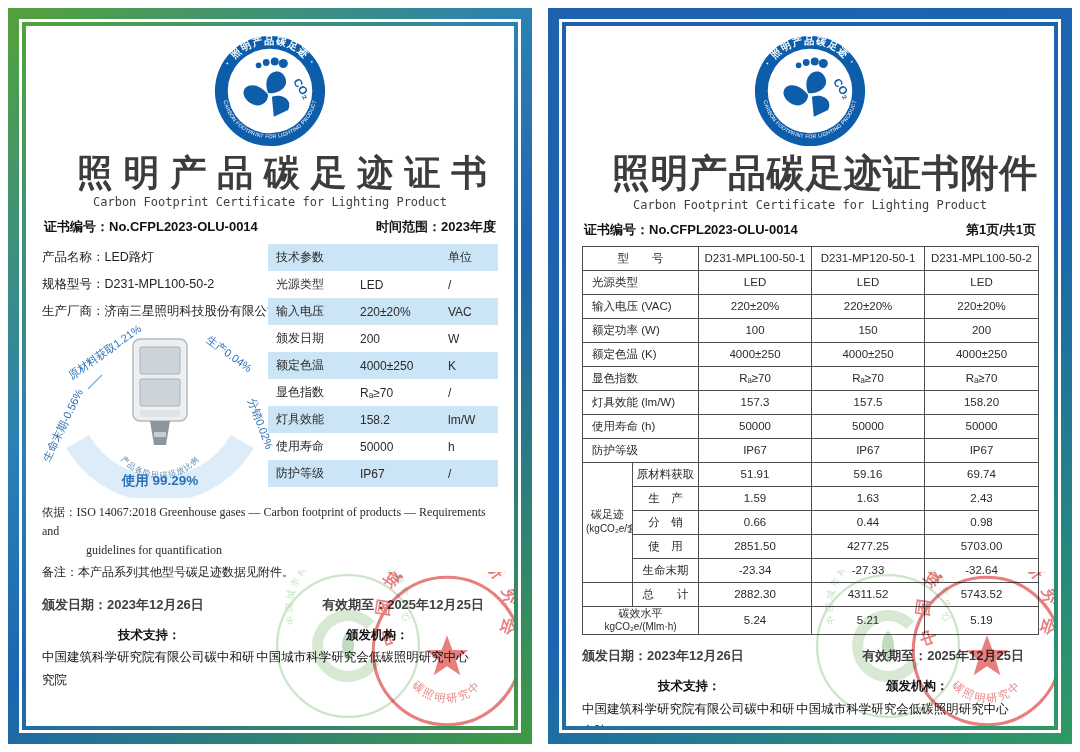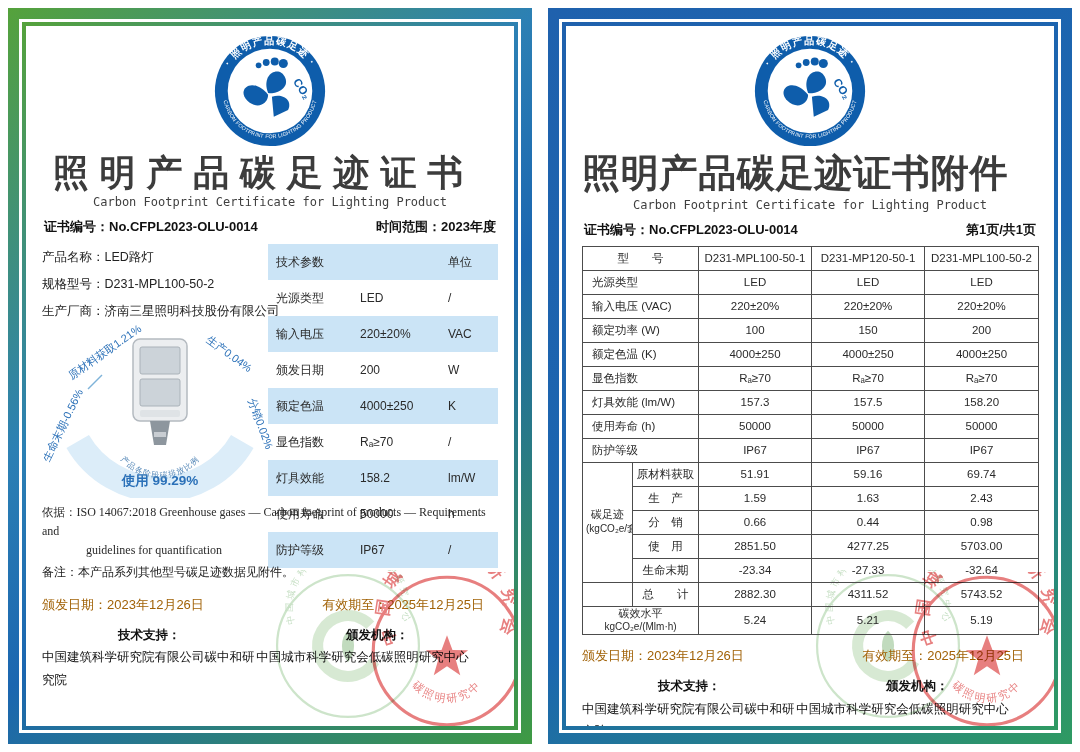--- a/index.html
+++ b/index.html
@@ -6,42 +6,42 @@
   body{width:1080px;height:752px;font-family:"Liberation Sans",sans-serif;color:#222;}
   .page{display:flex;gap:16px;padding:8px;box-sizing:border-box;width:1080px;height:752px;}
   .cert{width:524px;height:736px;box-sizing:border-box;padding:11px;}
   .cert-grad-l{background:linear-gradient(140deg,#55a23b 0%,#2c80b4 38%,#1b66b0 58%,#3f9a43 100%);}
   .cert-grad-r{background:linear-gradient(140deg,#1f61ad 0%,#1b66b0 55%,#2f9a62 100%);}
   .cert-white{background:#fff;height:100%;box-sizing:border-box;padding:3px;}
   .cert-line{height:100%;box-sizing:border-box;padding:4px;}
   .cert-inner{background:#fff;height:100%;box-sizing:border-box;position:relative;padding:4px 16px 0 16px;overflow:hidden;}
   .logo-wrap{display:flex;justify-content:center;margin-top:4px;}
   .logo{width:114px;height:114px;}
-  .cert-title{text-align:left;font-size:36px;font-weight:600;color:#3c3c3c;margin-top:4px;line-height:1.15;white-space:nowrap;}
+  .cert-title{text-align:right;font-size:36px;font-weight:600;color:#3c3c3c;margin-top:4px;line-height:1.15;white-space:nowrap;}
   .ls-wide{letter-spacing:0.30em;margin-left:0.30em;}
   .ls-tight{letter-spacing:0.02em;font-size:38px;}
   .cert-sub{text-align:center;font-family:"DejaVu Sans Mono",monospace;font-size:12px;color:#3f3f3f;margin-top:2px;white-space:nowrap;}
   .meta-row{display:flex;justify-content:space-between;font-size:13px;font-weight:bold;color:#111;margin-top:9px;padding:0 2px;}
   
   .lc-block{position:relative;height:250px;margin-top:8px;z-index:1;}
   .prod-info{font-size:12.5px;color:#222;line-height:2.15;}
   .params{position:absolute;top:0;right:0;width:212px;border-collapse:collapse;table-layout:fixed;}
-  .params td{font-size:12px;height:36px;padding:0 2px;color:#2a2a2a;white-space:nowrap;}
+  .params td{font-size:12px;height:27px;padding:0 2px;color:#2a2a2a;white-space:nowrap;}
   .params tr.blue td{background:#cbe4f6;}
   .params td.pl{width:80px;padding-left:8px;}
   .params td.pv{width:84px;}
   .params td.pu{width:48px;}
   .ring-svg{position:absolute;left:2px;top:58px;}
   .summary{font-size:14.5px;font-weight:bold;color:#111;margin-top:4px;white-space:nowrap;position:relative;z-index:1;}
   .summary .u{font-weight:bold;border-bottom:1.5px solid #333;padding:0 10px 1px 10px;}
   .basis{font-size:11.5px;color:#2a2a2a;margin-top:9px;line-height:1.55;position:relative;z-index:1;}
   .basis .en{font-family:"Liberation Serif",serif;font-size:12px;}
   .basis .indent{padding-left:44px;}
   .note{font-size:12px;color:#1c1c1c;margin-top:4px;position:relative;z-index:1;}
-  .dates-row{display:flex;justify-content:space-between;font-size:13px;font-weight:normal;color:#a16207;margin-top:15px;padding-right:14px;position:relative;z-index:1;align-items:center;}
+  .dates-row{display:flex;justify-content:space-between;font-size:13px;font-weight:bold;color:#404040;margin-top:15px;padding-right:14px;position:relative;z-index:1;align-items:center;}
   .support-row{display:flex;font-size:12.5px;color:#111;margin-top:10px;line-height:1.8;position:relative;z-index:1;}
   .support-row .blk1{width:47%;}
   .support-row .blk2{width:53%;}
   .support-row .lab{font-weight:bold;text-align:center;}
   
   .rtable{width:100%;border-collapse:collapse;table-layout:fixed;margin-top:7px;position:relative;z-index:1;}
   .rtable td{border:1px solid #4c4c4c;font-size:11.5px;color:#2a2a2a;text-align:center;height:23px;padding:0 3px;white-space:nowrap;overflow:hidden;}
   .rtable td.lbl{text-align:left;padding-left:9px;}
   .rtable td.grp{font-size:11px;line-height:1.25;}
   .rtable .sm{font-size:10px;}

